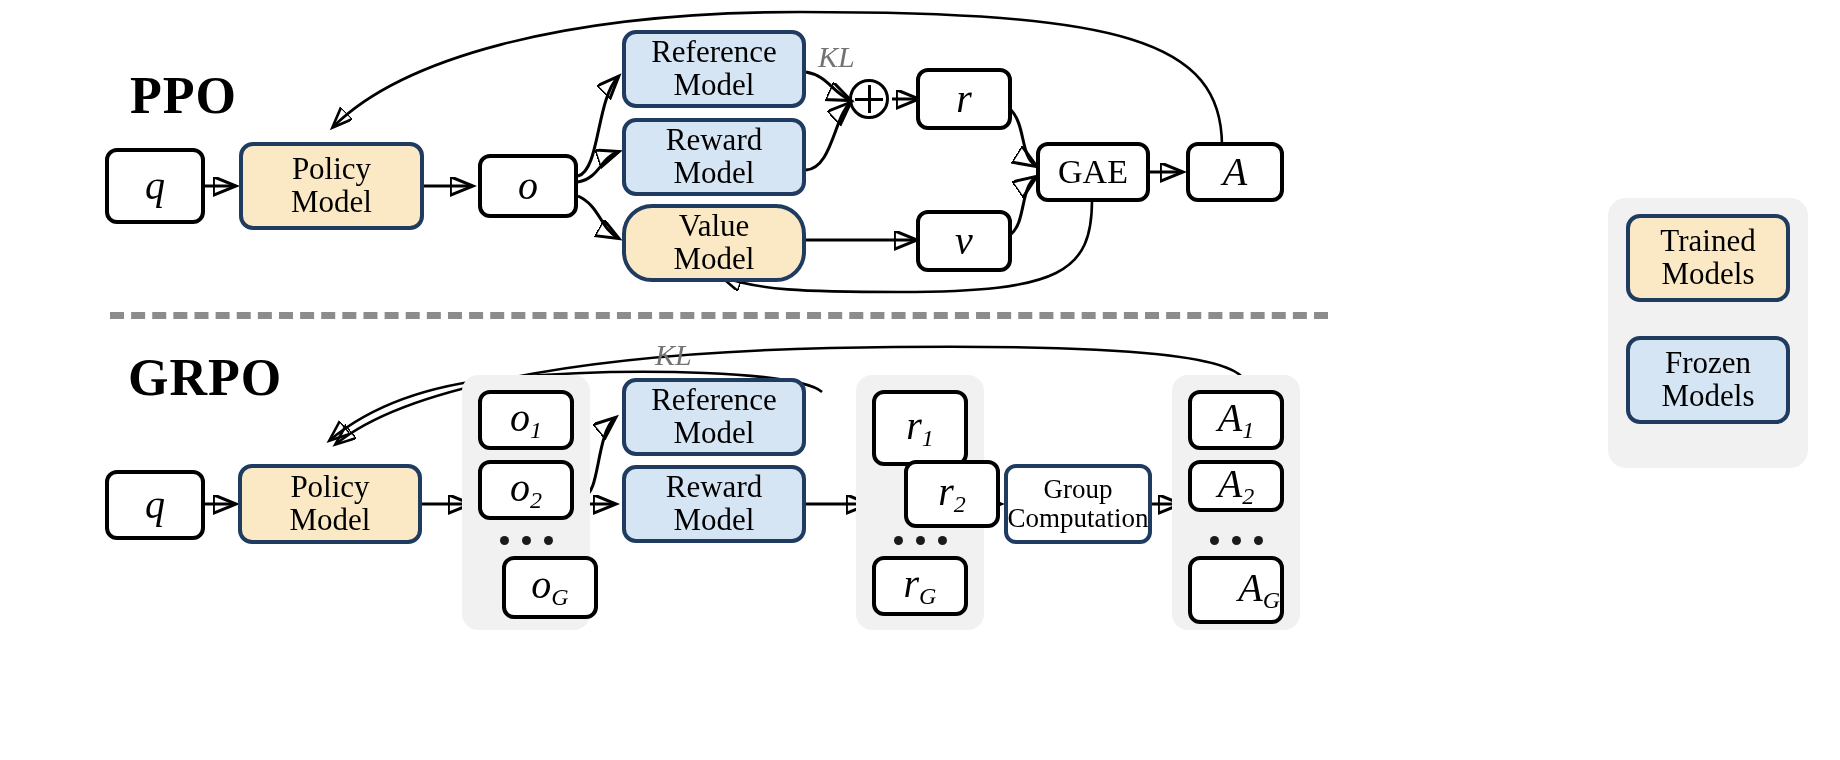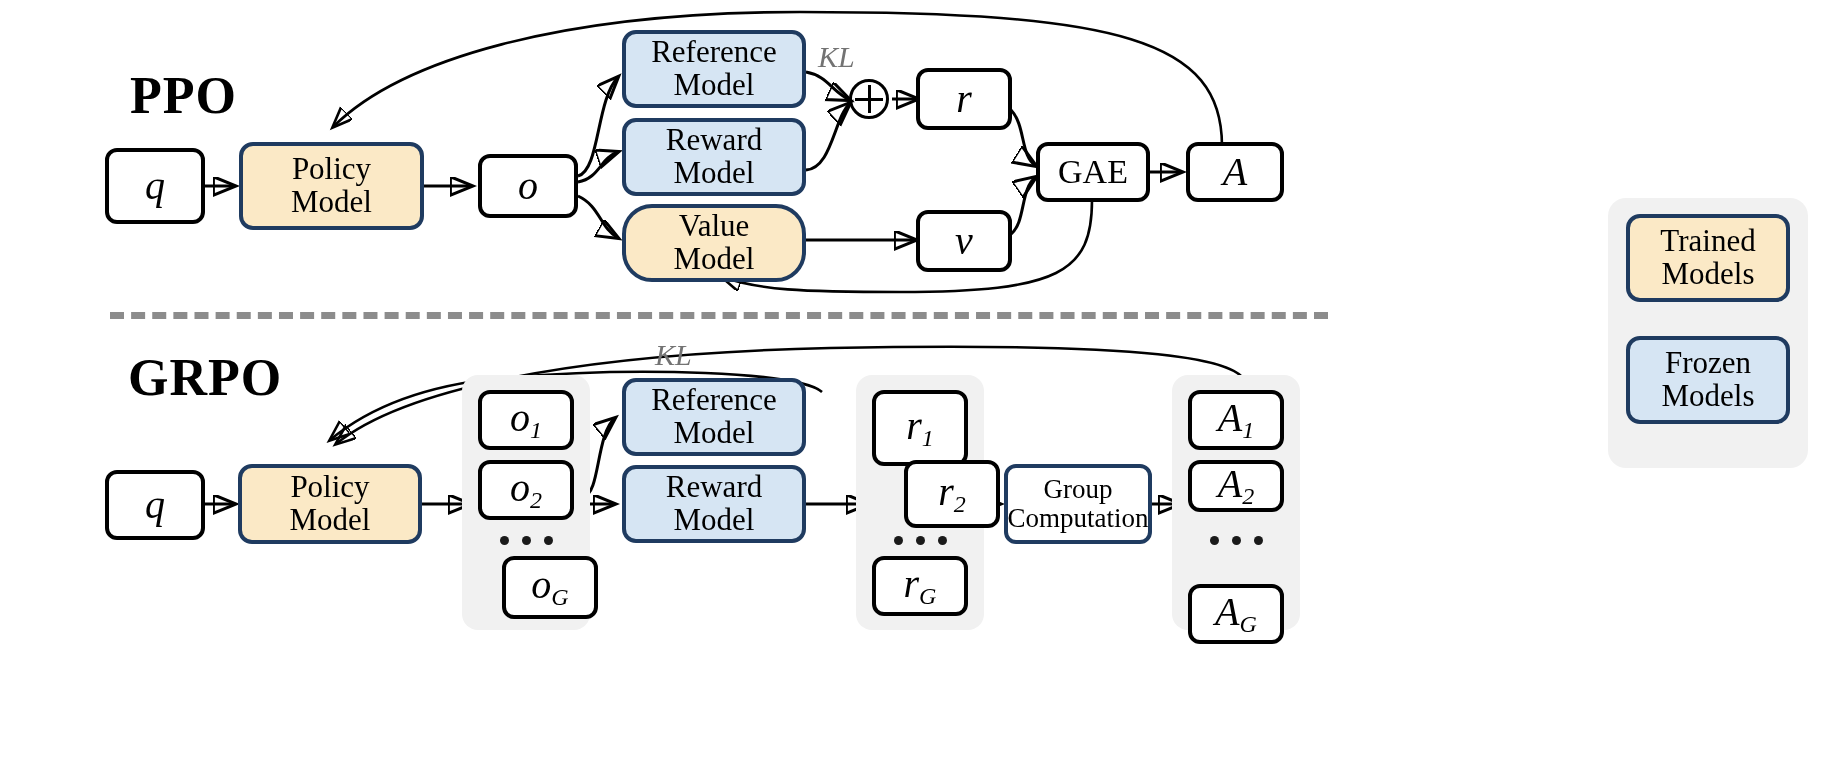--- a/index.html
+++ b/index.html
@@ -247,21 +247,21 @@
     <span class="var"><span>A</span><span class="sub">1</span></span>
   </div>
   <div class="box plain" style="left:1188px;top:460px;width:96px;height:52px;">
     <span class="var"><span>A</span><span class="sub">2</span></span>
   </div>
   <div class="dots" style="left:1188px;top:528px;width:96px;height:24px;">
       <i></i>
       <i></i>
       <i></i>
     </div>
-  <div class="box plain" style="left:1188px;top:584px;width:96px;height:60px;">
+  <div class="box plain" style="left:1188px;top:556px;width:96px;height:68px;justify-content:flex-end;">
     <span class="var"><span>A</span><span class="sub">G</span></span>
   </div>
 
   <div class="legendpanel" style="left:1608px;top:198px;width:200px;height:270px;"></div>
 
   <div class="box trained" style="left:1626px;top:214px;width:164px;height:88px;">
     <div>
       <div class="mlabel">Trained</div>
       <div class="mlabel">Models</div>
     </div>

